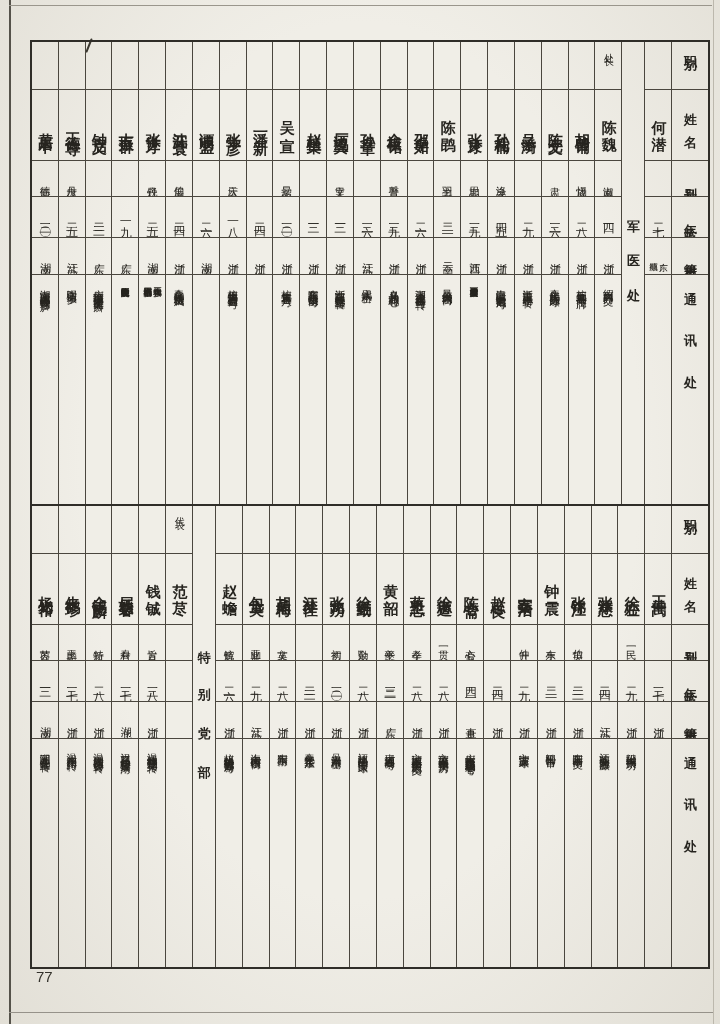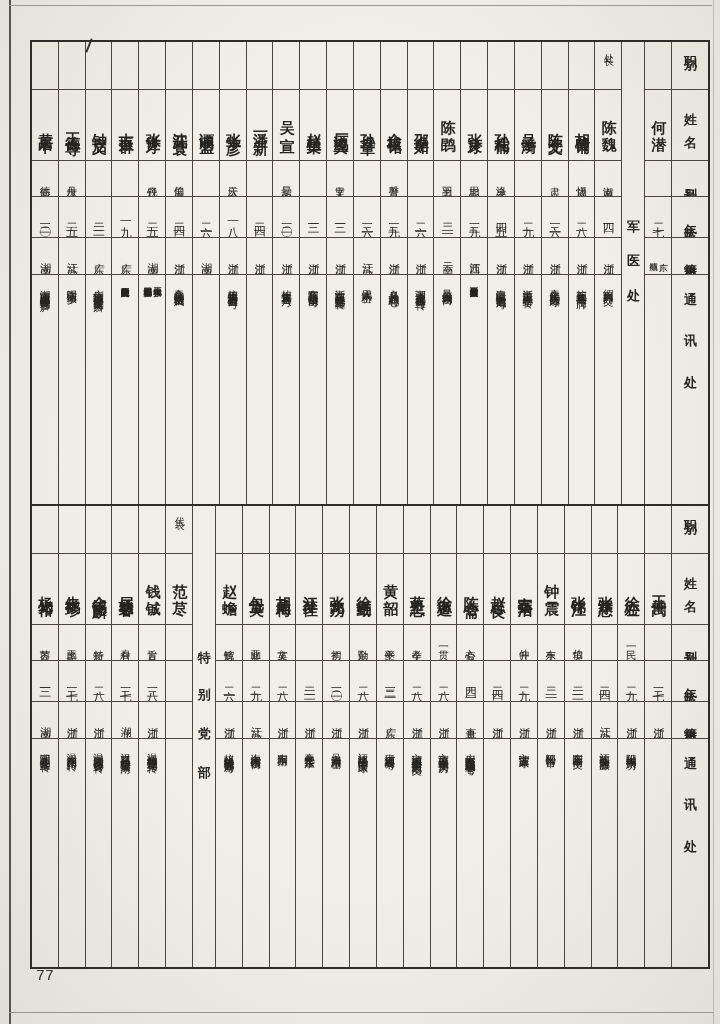--- a/index.html
+++ b/index.html
@@ -59,21 +59,21 @@
   .col-header .cell .v{font-weight:700;font-size:13px;}
   .hdr-name .v{letter-spacing:22px !important;}
   .hdr-addr .v{letter-spacing:42px !important;}
 
   
   .divider-label{font-size:13px;font-weight:700;}
   .divider-label.d3{padding-top:168px;letter-spacing:34px;}
   .divider-label.d4{padding-top:134px;letter-spacing:38px;}
 
   .page-number{position:absolute;left:36px;top:968px;font-size:15px;
-               font-family:Liberation Mono, monospace;color:#33312b;}
+               font-family:Liberation Sans, sans-serif;color:#33312b;}
 </style>
 </head>
 <body>
 
 <div class="page">
   <div class="edge-left"></div>
   <div class="edge-top"></div>
   <div class="edge-right"></div>
   <div class="edge-bottom"></div>
   <div class="mark-slash"></div>

